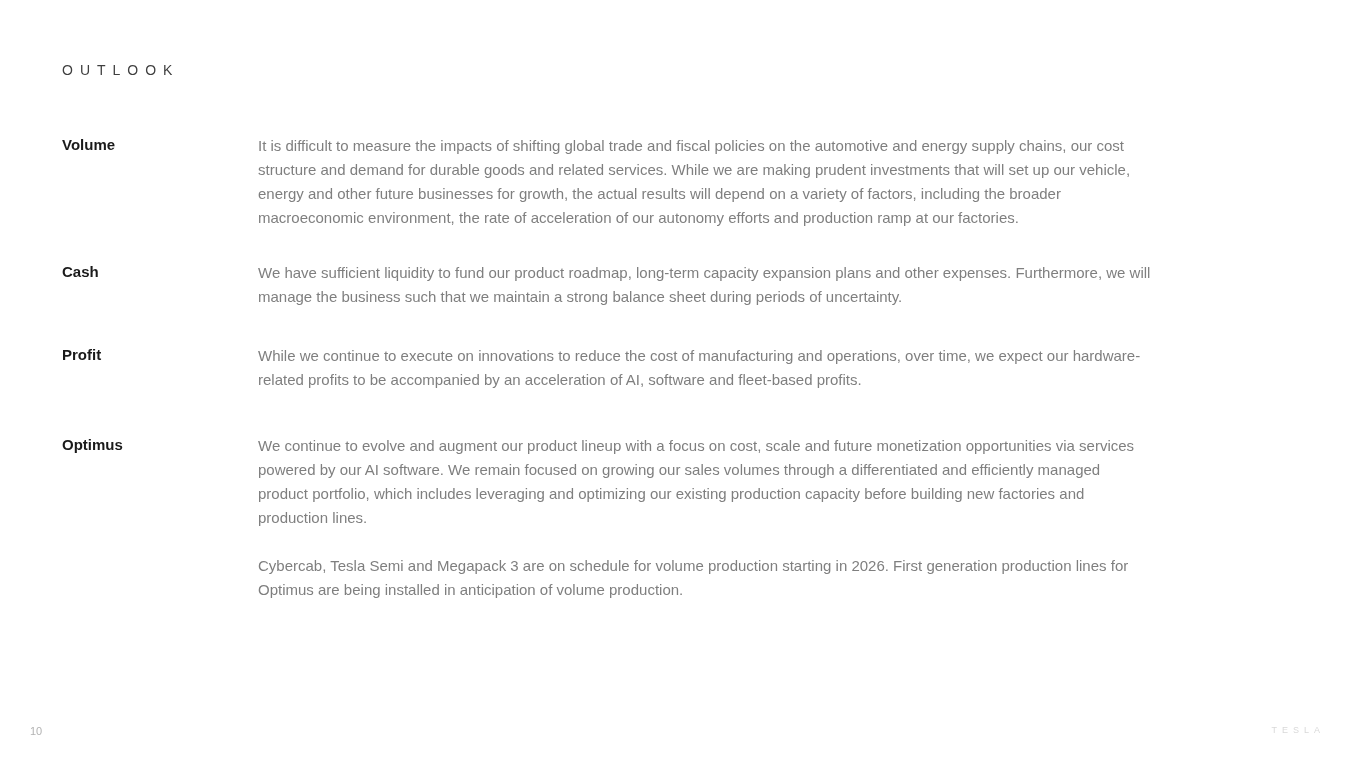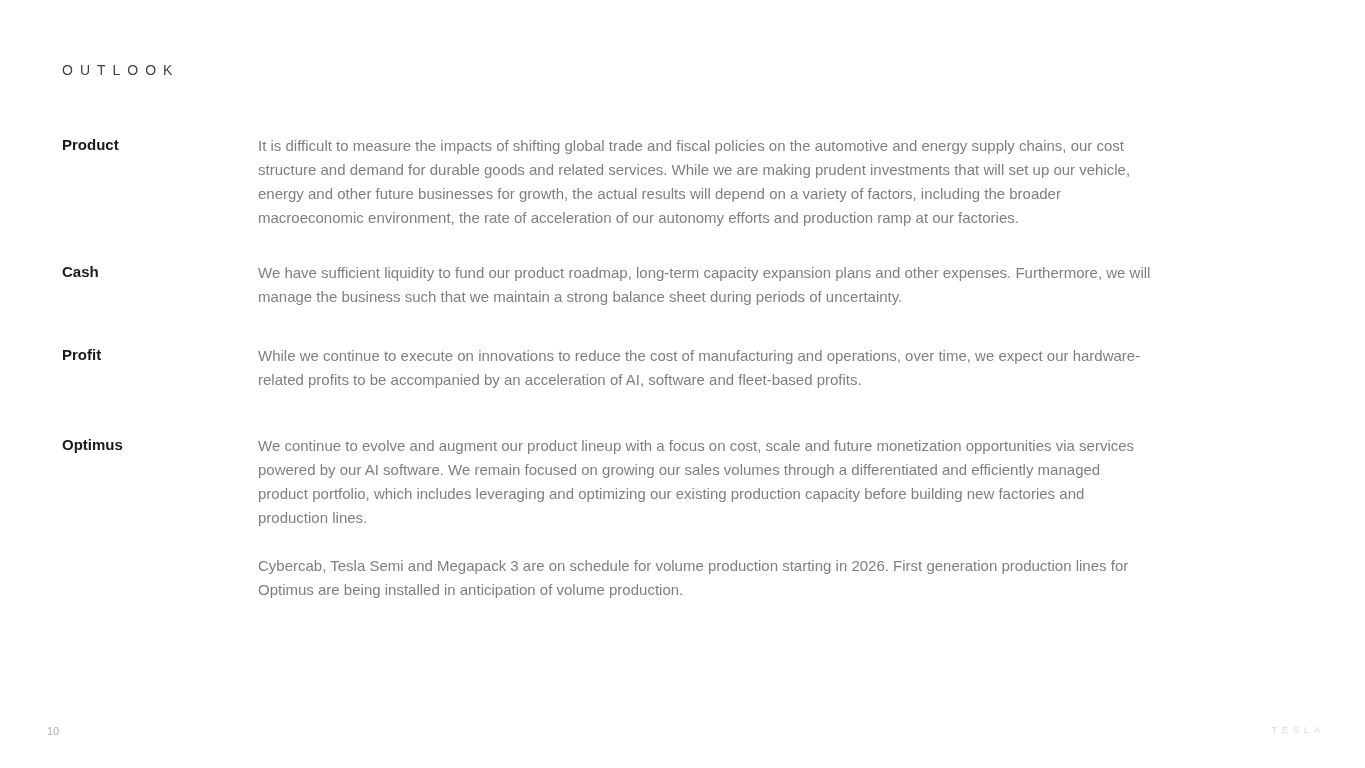--- a/index.html
+++ b/index.html
@@ -52,21 +52,21 @@
     font-size: 15px;
     line-height: 24px;
     color: #7f7f7f;
     font-weight: 400;
   }
   .content p + p {
     margin-top: 24px;
   }
   .footer-page-number {
     position: absolute;
-    left: 47px;
+    left: 30px;
     top: 725px;
     font-size: 11px;
     color: #b3b3b3;
   }
   .footer-brand {
     position: absolute;
     right: 40px;
     top: 725px;
     font-size: 9px;
     letter-spacing: 5px;
@@ -75,21 +75,21 @@
   }
 </style>
 </head>
 <body>
 
 <div class="slide">
 
   <h1 class="title">OUTLOOK</h1>
 
   <div class="row row-volume">
-    <div class="label">Product</div>
+    <div class="label">Volume</div>
     <div class="content">
       <p>It is difficult to measure the impacts of shifting global trade and fiscal policies on the automotive and energy supply chains, our cost structure and demand for durable goods and related services. While we are making prudent investments that will set up our vehicle, energy and other future businesses for growth, the actual results will depend on a variety of factors, including the broader macroeconomic environment, the rate of acceleration of our autonomy efforts and production ramp at our factories.</p>
     </div>
   </div>
 
   <div class="row row-cash">
     <div class="label">Cash</div>
     <div class="content">
       <p>We have sufficient liquidity to fund our product roadmap, long-term capacity expansion plans and other expenses. Furthermore, we will manage the business such that we maintain a strong balance sheet during periods of uncertainty.</p>
     </div>

